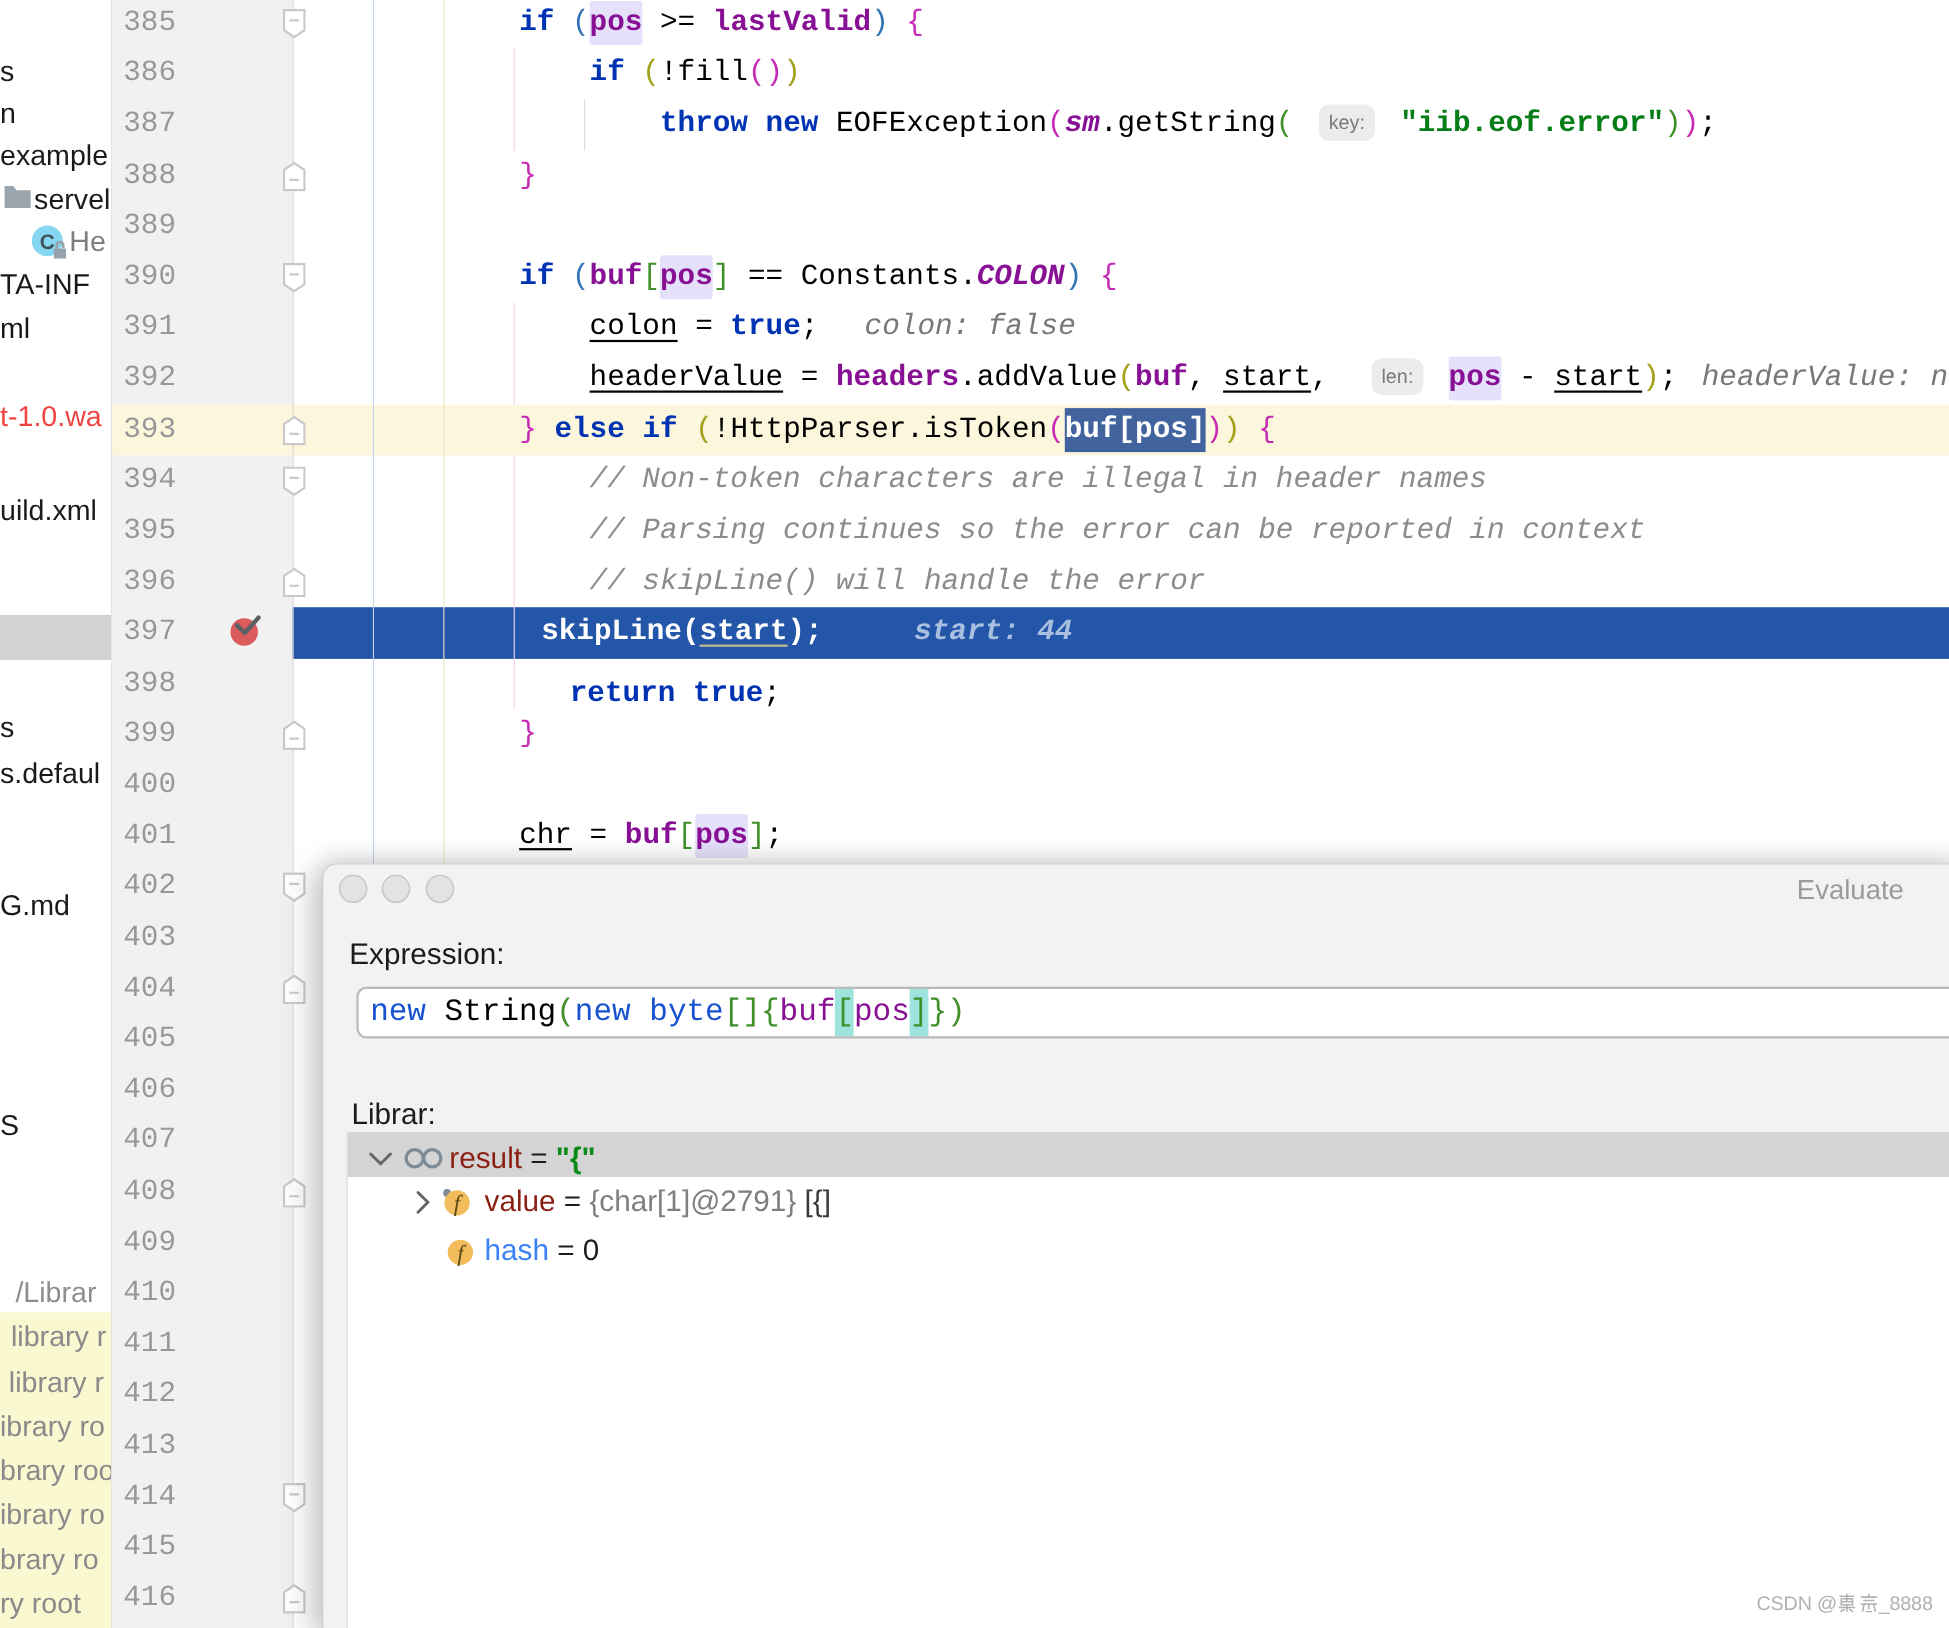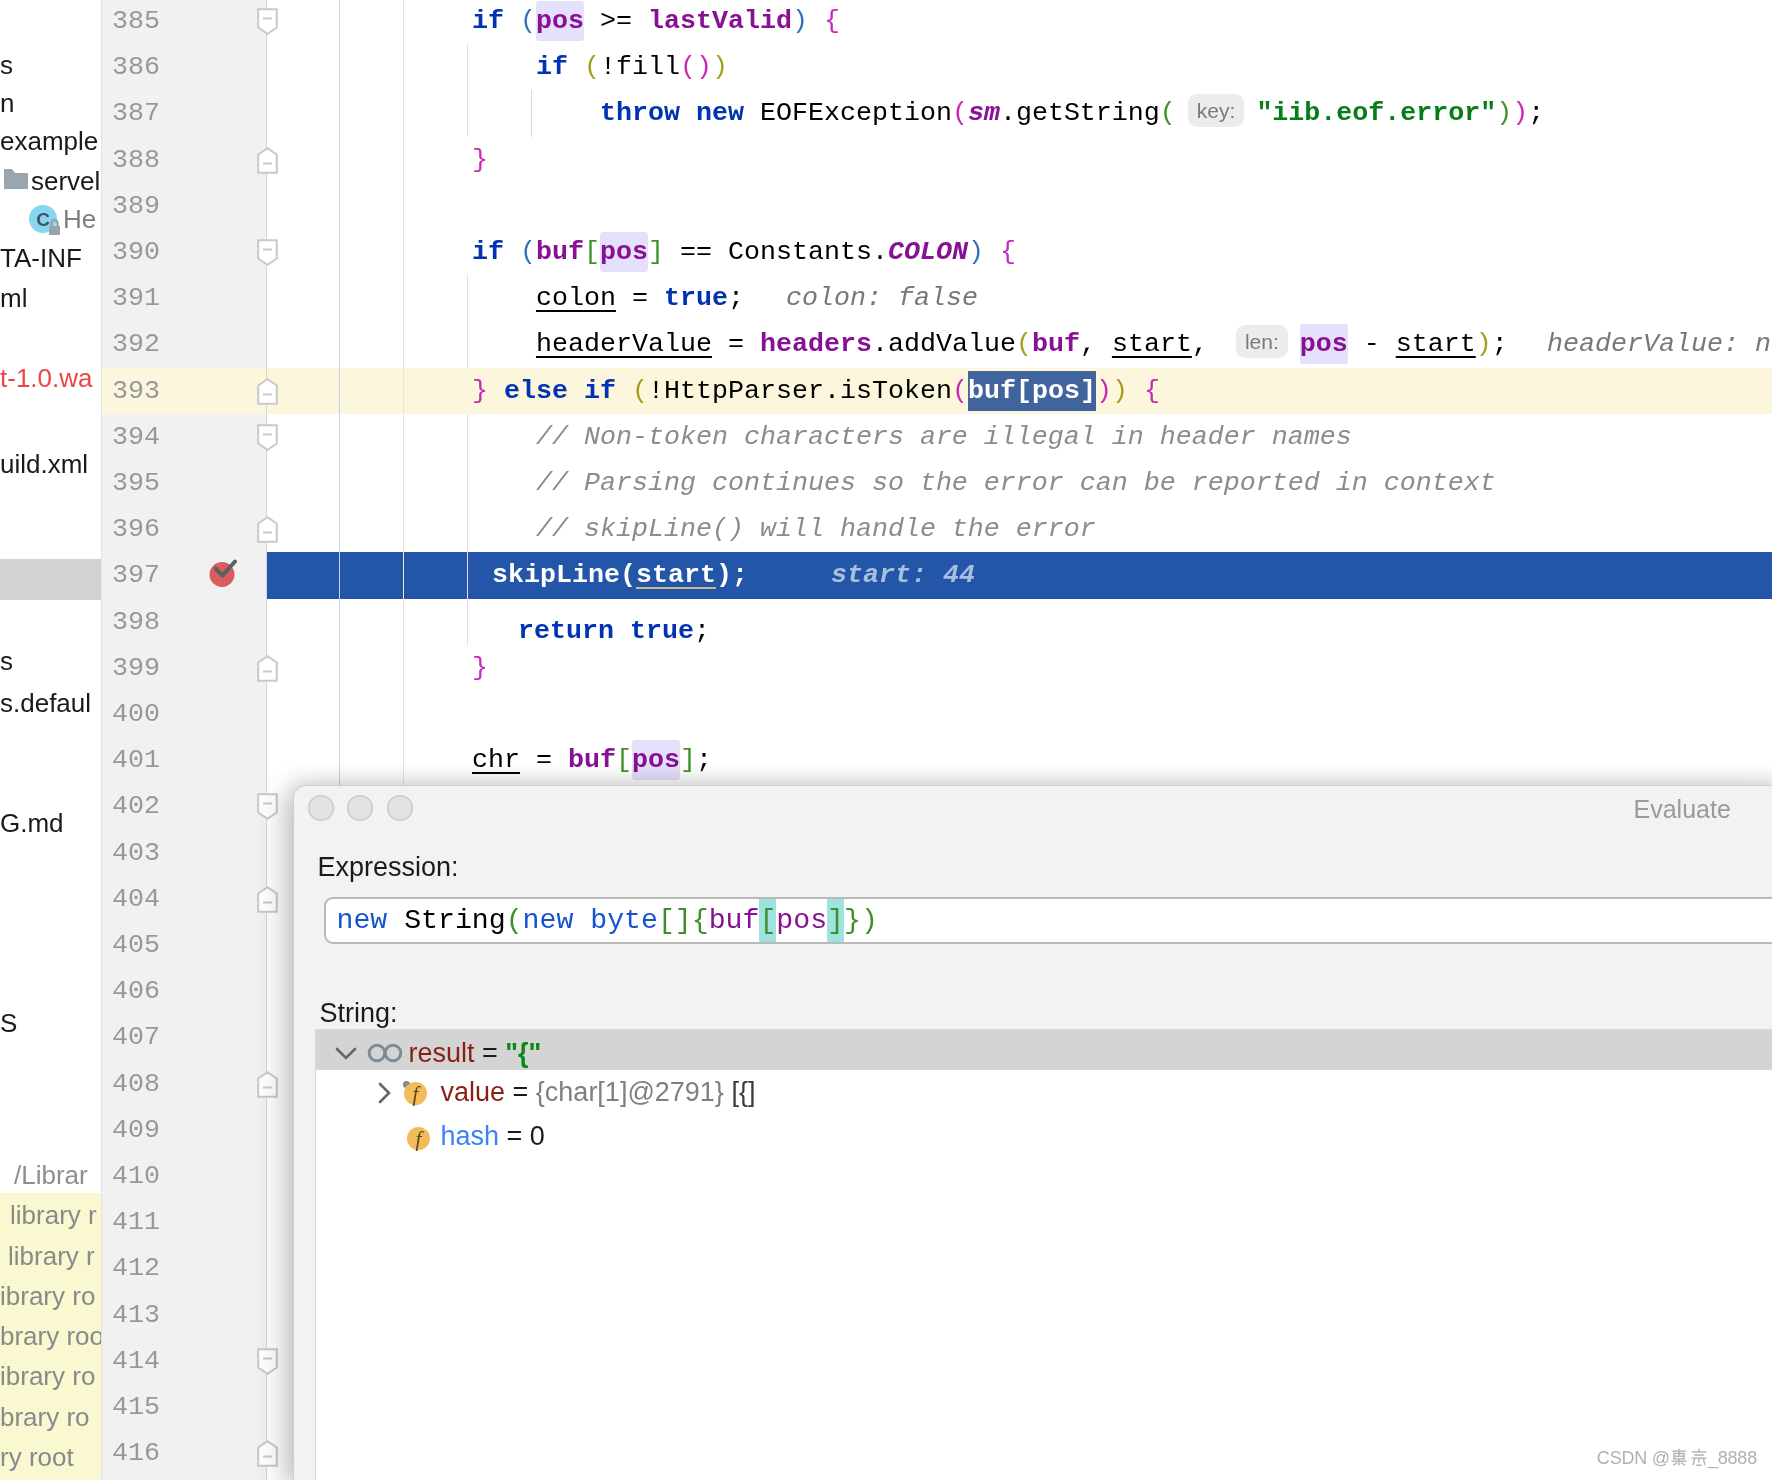--- a/index.html
+++ b/index.html
@@ -15,21 +15,21 @@
 .s{color:#067D17;font-weight:bold}
 .c{color:#8C8C8C;font-style:italic}
 .pb{color:#3173B5}
 .po{color:#A3A019}
 .pm{color:#C72AB5}
 .pg{color:#3F8F2A}
 .u{text-decoration:underline;text-underline-offset:5px;text-decoration-thickness:1.8px}
 .hl{background:#E6E1FB;border-radius:3px;padding:5px 0}
 .sel{background:#42649E;color:#fff;font-weight:bold;padding:5px 0}
 .hint{color:#787878;font-style:italic}
-.chip{display:inline-block;font-family:"Liberation Sans",sans-serif;font-size:21px;font-style:normal;font-weight:normal;color:#7A7A7A;background:#ECECEC;border-radius:9px;padding:0 9px;line-height:33px;vertical-align:2px;margin:0 12px}
+.chip{display:inline-block;font-family:"Liberation Sans",sans-serif;font-size:18px;font-style:normal;font-weight:normal;color:#7A7A7A;background:#ECECEC;border-radius:9px;padding:0 9px;line-height:33px;vertical-align:2px;margin:0 23px}
 .ln{position:absolute;left:102px;width:58px;text-align:right;color:#989898;font-family:"Liberation Mono",monospace;font-size:26.66px;line-height:46.2px}
 .cl{position:absolute;left:266px;height:46.2px}
 .pi{position:absolute;font-family:"Liberation Sans",sans-serif;font-size:26px;line-height:40px;color:#1A1A1A;white-space:pre}
 </style></head>
 <body>
 
 <div class="abs" id="panel" style="left:0;top:0;width:101.5px;height:1480px;background:#fff;border-right:1.5px solid #E2E2E2;overflow:hidden;z-index:2">
     <div class="pi" style="left:0px;top:45px;">s</div>
 <div class="pi" style="left:0px;top:83px;">n</div>
 <div class="pi" style="left:0px;top:121px;">example</div>
@@ -192,21 +192,21 @@
 <div class="abs" id="dialog" style="left:292.5px;top:784.5px;width:1498px;height:700px;background:#F2F2F2;border:1px solid #CFCFCF;border-radius:13px 13px 0 0;box-shadow:-10px 5px 30px rgba(0,0,0,0.20),0 -5px 20px rgba(0,0,0,0.10);z-index:10">
     <svg class="abs" style="left:14px;top:9px" width="112" height="28" viewBox="0 0 112 28">
       <circle cx="13" cy="13" r="12.3" fill="#E3E3E3" stroke="#C8C8C8" stroke-width="1.4"></circle>
       <circle cx="52" cy="13" r="12.3" fill="#E3E3E3" stroke="#C8C8C8" stroke-width="1.4"></circle>
       <circle cx="92" cy="13" r="12.3" fill="#E3E3E3" stroke="#C8C8C8" stroke-width="1.4"></circle>
     </svg>
 <div class="abs sans" style="left:1340px;top:8px;font-size:25px;line-height:30px;color:#9A9A9A">Evaluate</div>
 <div class="abs sans" style="left:24px;top:64px;font-size:27px;line-height:34px;color:#1B1B1B">Expression:</div>
 <div class="abs" style="left:30px;top:111px;width:1465px;height:47px;background:#fff;border:2px solid #B9B9B9;border-radius:9px"></div>
 <div class="abs" style="left:43px;top:112px;font-family:'Liberation Mono',monospace;font-size:28.2px;line-height:45px;white-space:pre"><span style="color:#1753D1">new</span> String<span class="pg">(</span><span style="color:#1753D1">new</span> <span style="color:#1753D1">byte</span><span class="pg">[]{</span><span style="color:#871094">buf</span><span class="pg" style="background:#9FE3DE;padding:6px 0">[</span><span style="color:#871094">pos</span><span class="pg" style="background:#9FE3DE;padding:6px 0">]</span><span class="pg">})</span></div>
-<div class="abs sans" style="left:26px;top:210px;font-size:27px;line-height:34px;color:#1B1B1B">String:</div>
+<div class="abs sans" style="left:26px;top:210px;font-size:27px;line-height:34px;color:#1B1B1B">Librar:</div>
 <div class="abs" style="left:21px;top:243px;width:1477px;height:461px;background:#fff;border:1px solid #D8D8D8;overflow:hidden">
       <div class="abs" style="left:0;top:0;width:1475px;height:40px;background:#D4D4D4"></div>
 <svg class="abs" style="left:19px;top:17px" width="22" height="13" viewBox="0 0 22 13">
         <polyline points="2,2 11,11 20,2" fill="none" stroke="#656565" stroke-width="2.6" stroke-linecap="round"></polyline>
       </svg>
 <svg class="abs" style="left:48px;top:8px" width="42" height="30" viewBox="0 0 42 30">
         <circle cx="13" cy="15" r="7.8" fill="none" stroke="#7D8B96" stroke-width="3"></circle>
         <circle cx="29" cy="15" r="7.8" fill="none" stroke="#7D8B96" stroke-width="3"></circle>
       </svg>
 <div class="abs sans" style="left:93px;top:3px;font-size:27px;line-height:40px"><span style="color:#8A1F14">result</span><span style="color:#1b1b1b"> = </span><span style="color:#0A8A16;font-weight:bold">"{"</span></div>

